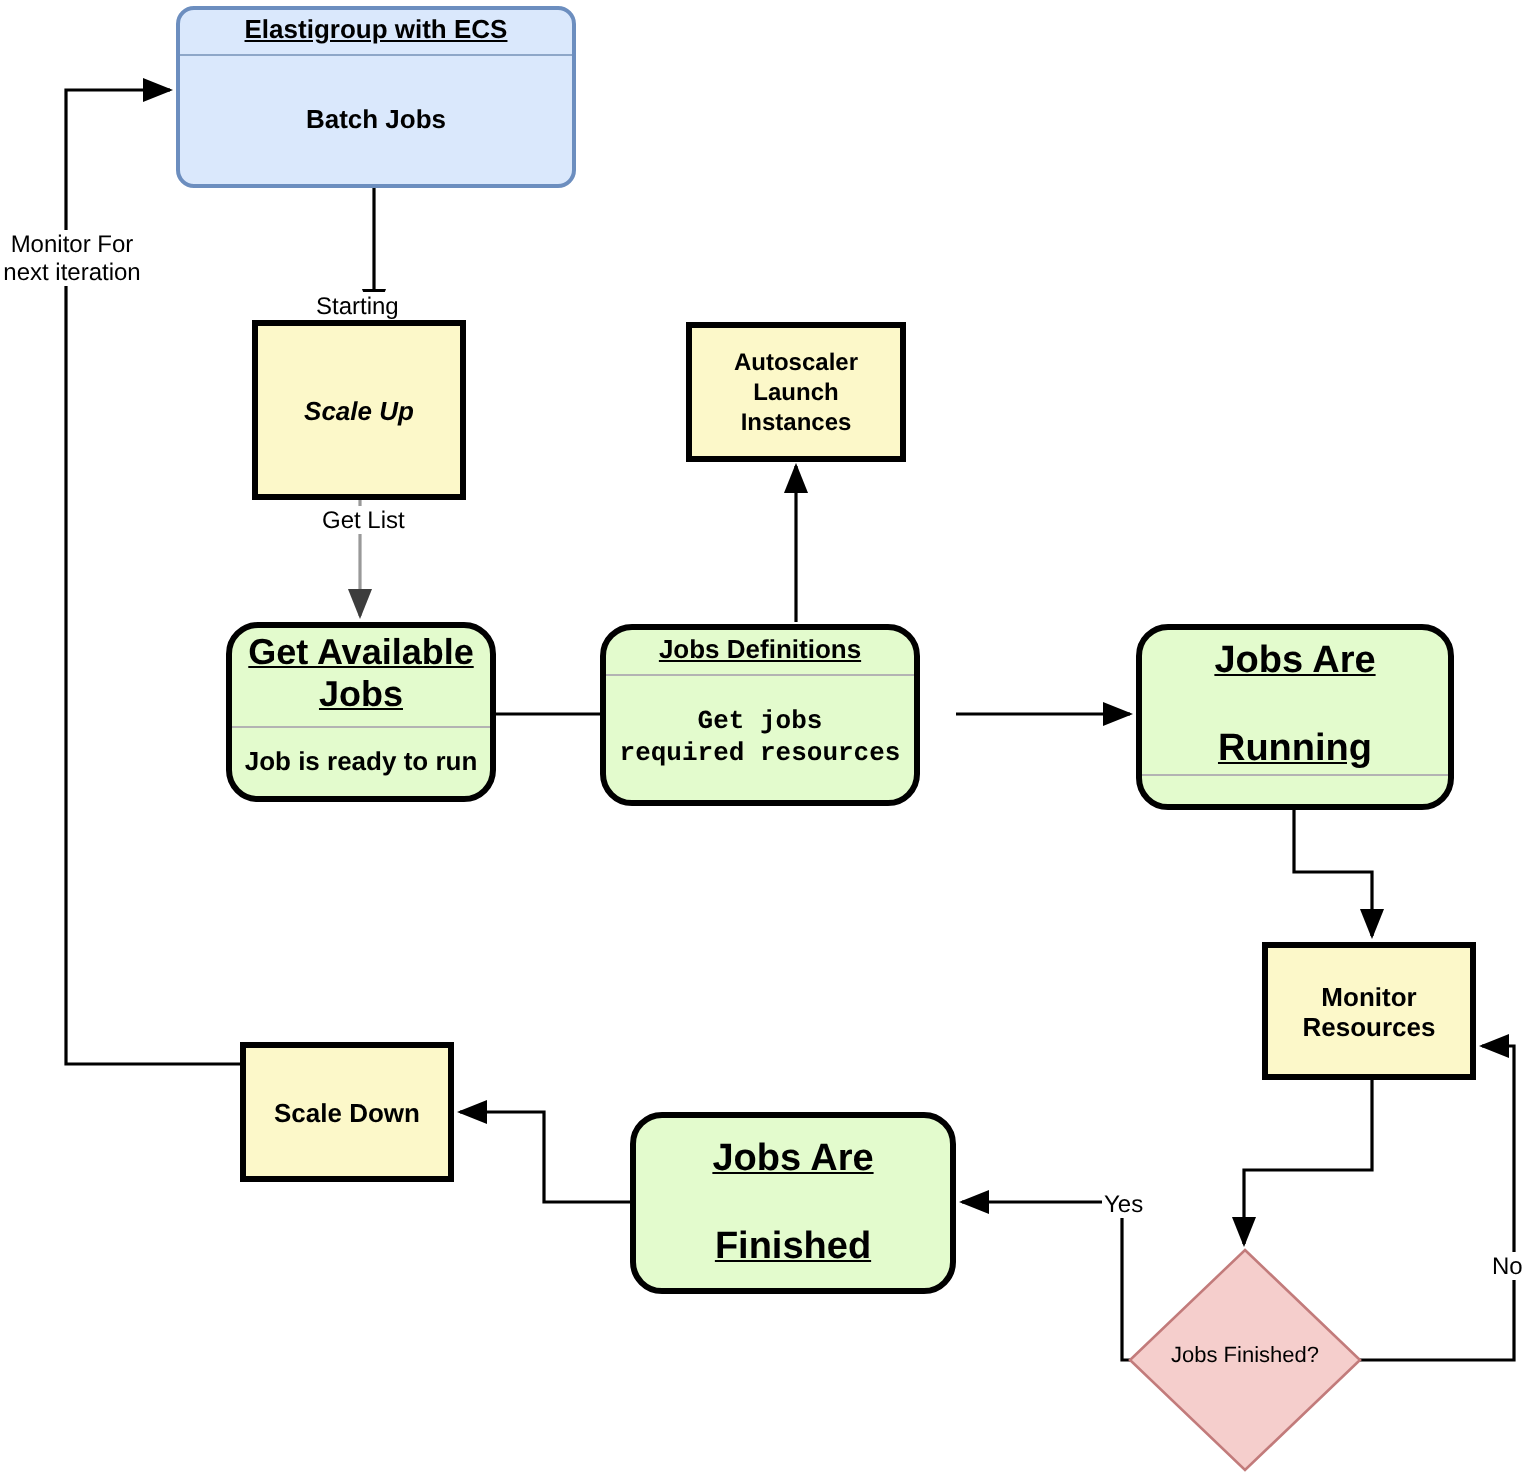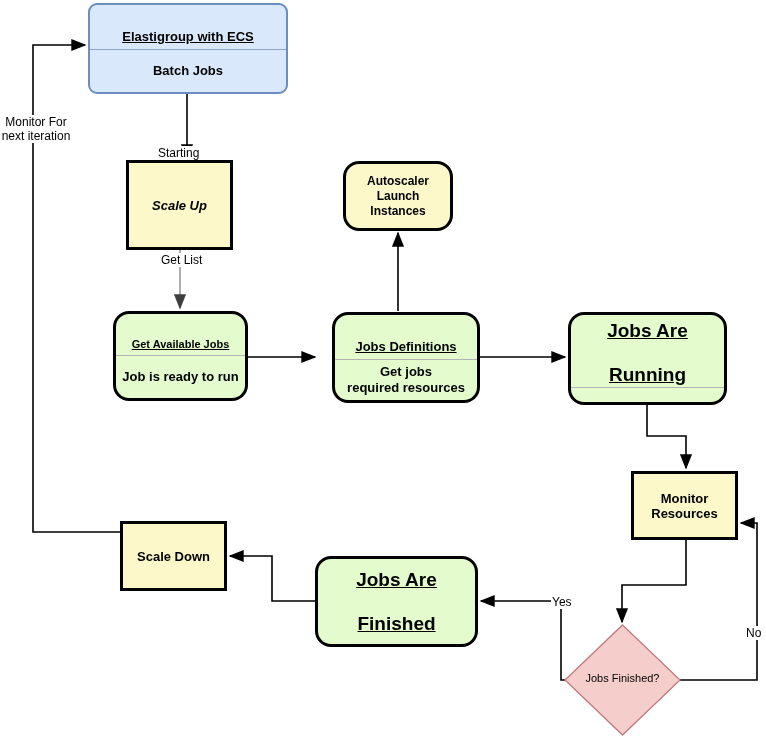--- a/index.html
+++ b/index.html
@@ -10,21 +10,21 @@
   #wires{position:absolute;left:0;top:0;width:766px;height:737px;}
   .node{position:absolute;box-sizing:border-box;display:flex;flex-direction:column;}
   .yellow{background:#fcf8c9;border:3px solid #000;}
   .green{background:#e3fbcd;border:3px solid #000;border-radius:16px;}
   .blue{background:#dae8fc;border:2px solid #6c8ebf;border-radius:9px;}
   .center{justify-content:center;align-items:center;text-align:center;}
   .bold13{font-weight:bold;font-size:13px;line-height:15px;}
   .bold12{font-weight:bold;font-size:12px;line-height:15px;}
   .ntitle{
     font-weight:bold;font-size:13px;text-decoration:underline;text-align:center;
-    padding:24px 2px 5px 2px;
+    padding:2px 2px 5px 2px;
   }
   .divider{border-top:1px solid #b3b3b3;width:100%;}
   .nbody{flex:1;display:flex;justify-content:center;align-items:center;
     text-align:center;font-weight:bold;font-size:13px;line-height:16px;}
   .bigtitle{
     flex:1;display:flex;flex-direction:column;justify-content:center;align-items:center;
     font-weight:bold;font-size:19px;line-height:24px;text-align:center;gap:20px;
   }
   .bigtitle span{text-decoration:underline;}
   .edge-label{
@@ -69,36 +69,36 @@
   <div class="node blue" style="left:88px;top:3px;width:200px;height:91px;">
     <div class="ntitle">Elastigroup with ECS</div>
     <div class="divider" style="border-top-color:#8ea7c8;"></div>
     <div class="nbody">Batch Jobs</div>
   </div>
 
   <div class="node yellow center bold13" style="left:126px;top:160px;width:107px;height:90px;font-style:italic;">
     <span>Scale Up</span>
   </div>
 
-  <div class="node yellow center bold12" style="left:343px;top:161px;width:110px;height:70px;border-radius:16px;">
+  <div class="node yellow center bold12" style="left:343px;top:161px;width:110px;height:70px;">
     <span>Autoscaler</span>
     <span>Launch</span>
     <span>Instances</span>
   </div>
 
   <div class="node green" style="left:113px;top:311px;width:135px;height:90px;">
-    <div class="ntitle" style="font-size:11px;">Get Available Jobs</div>
+    <div class="ntitle" style="font-size:18px;">Get Available Jobs</div>
     <div class="divider"></div>
     <div class="nbody">Job is ready to run</div>
   </div>
 
-  <div class="node green" style="left:332px;top:312px;width:148px;height:91px;">
+  <div class="node green" style="left:300px;top:312px;width:160px;height:91px;">
     <div class="ntitle">Jobs Definitions</div>
     <div class="divider"></div>
-    <div class="nbody" style="flex-direction:column;">
+    <div class="nbody" style="flex-direction:column;font-family:Liberation Mono, monospace;">
       <span>Get jobs</span>
       <span>required resources</span>
     </div>
   </div>
 
   <div class="node green" style="left:568px;top:312px;width:159px;height:93px;">
     <div class="bigtitle" style="flex:0 0 58px;padding-top:4px;">
       <span>Jobs Are</span>
       <span>Running</span>
     </div>

